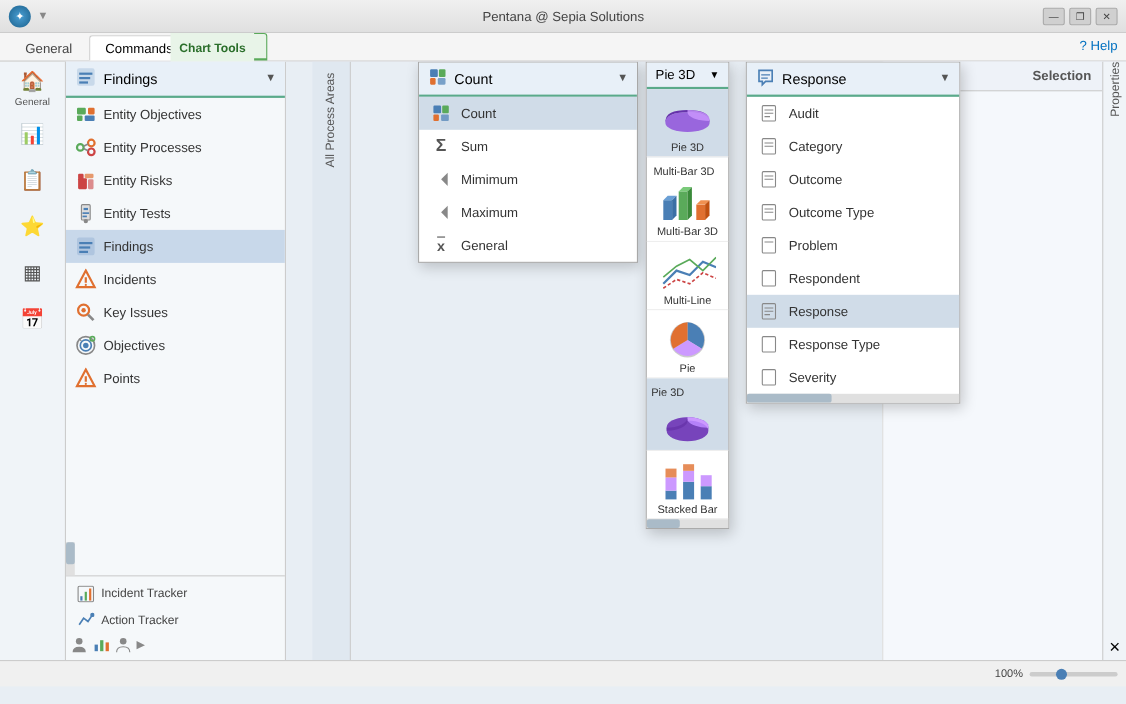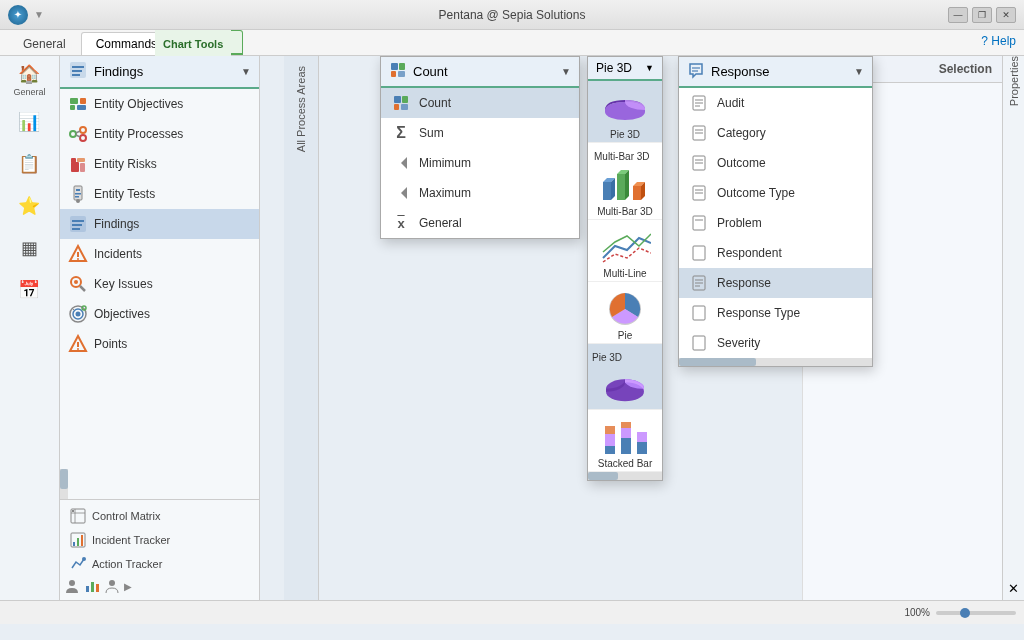--- a/index.html
+++ b/index.html
@@ -487,29 +487,20 @@
         </div>
 
         <div class="scrollbar-v" style="width:8px; background:#e0e0e0; position:relative; height:30px; margin-top:auto;">
           <div class="scrollbar-thumb" style="height:20px;top:0;"></div>
         </div>
 
         <div class="bottom-nav">
           <div class="bottom-nav-item">
             <svg width="16" height="16" viewBox="0 0 16 16">
               <rect x="1" y="1" width="14" height="14" rx="1" fill="none" stroke="#888" stroke-width="1"></rect>
-              <line x1="5" y1="1" x2="5" y2="15" stroke="#888" stroke-width="0.8"></line>
-              <line x1="1" y1="5" x2="15" y2="5" stroke="#888" stroke-width="0.8"></line>
-              <rect x="2" y="2" width="2" height="2" fill="#888"></rect>
-            </svg>
-            <span>Control Matrix</span>
-          </div>
-          <div class="bottom-nav-item">
-            <svg width="16" height="16" viewBox="0 0 16 16">
-              <rect x="1" y="1" width="14" height="14" rx="1" fill="none" stroke="#888" stroke-width="1"></rect>
               <rect x="3" y="10" width="2" height="4" fill="#4a7fb5"></rect>
               <rect x="7" y="6" width="2" height="8" fill="#5aaa5a"></rect>
               <rect x="11" y="3" width="2" height="11" fill="#e07030"></rect>
             </svg>
             <span>Incident Tracker</span>
           </div>
           <div class="bottom-nav-item">
             <svg width="16" height="16" viewBox="0 0 16 16">
               <path d="M2,12 L6,6 L10,9 L14,3" fill="none" stroke="#4a7fb5" stroke-width="1.5"></path>
               <circle cx="14" cy="3" r="2" fill="#4a7fb5"></circle>

